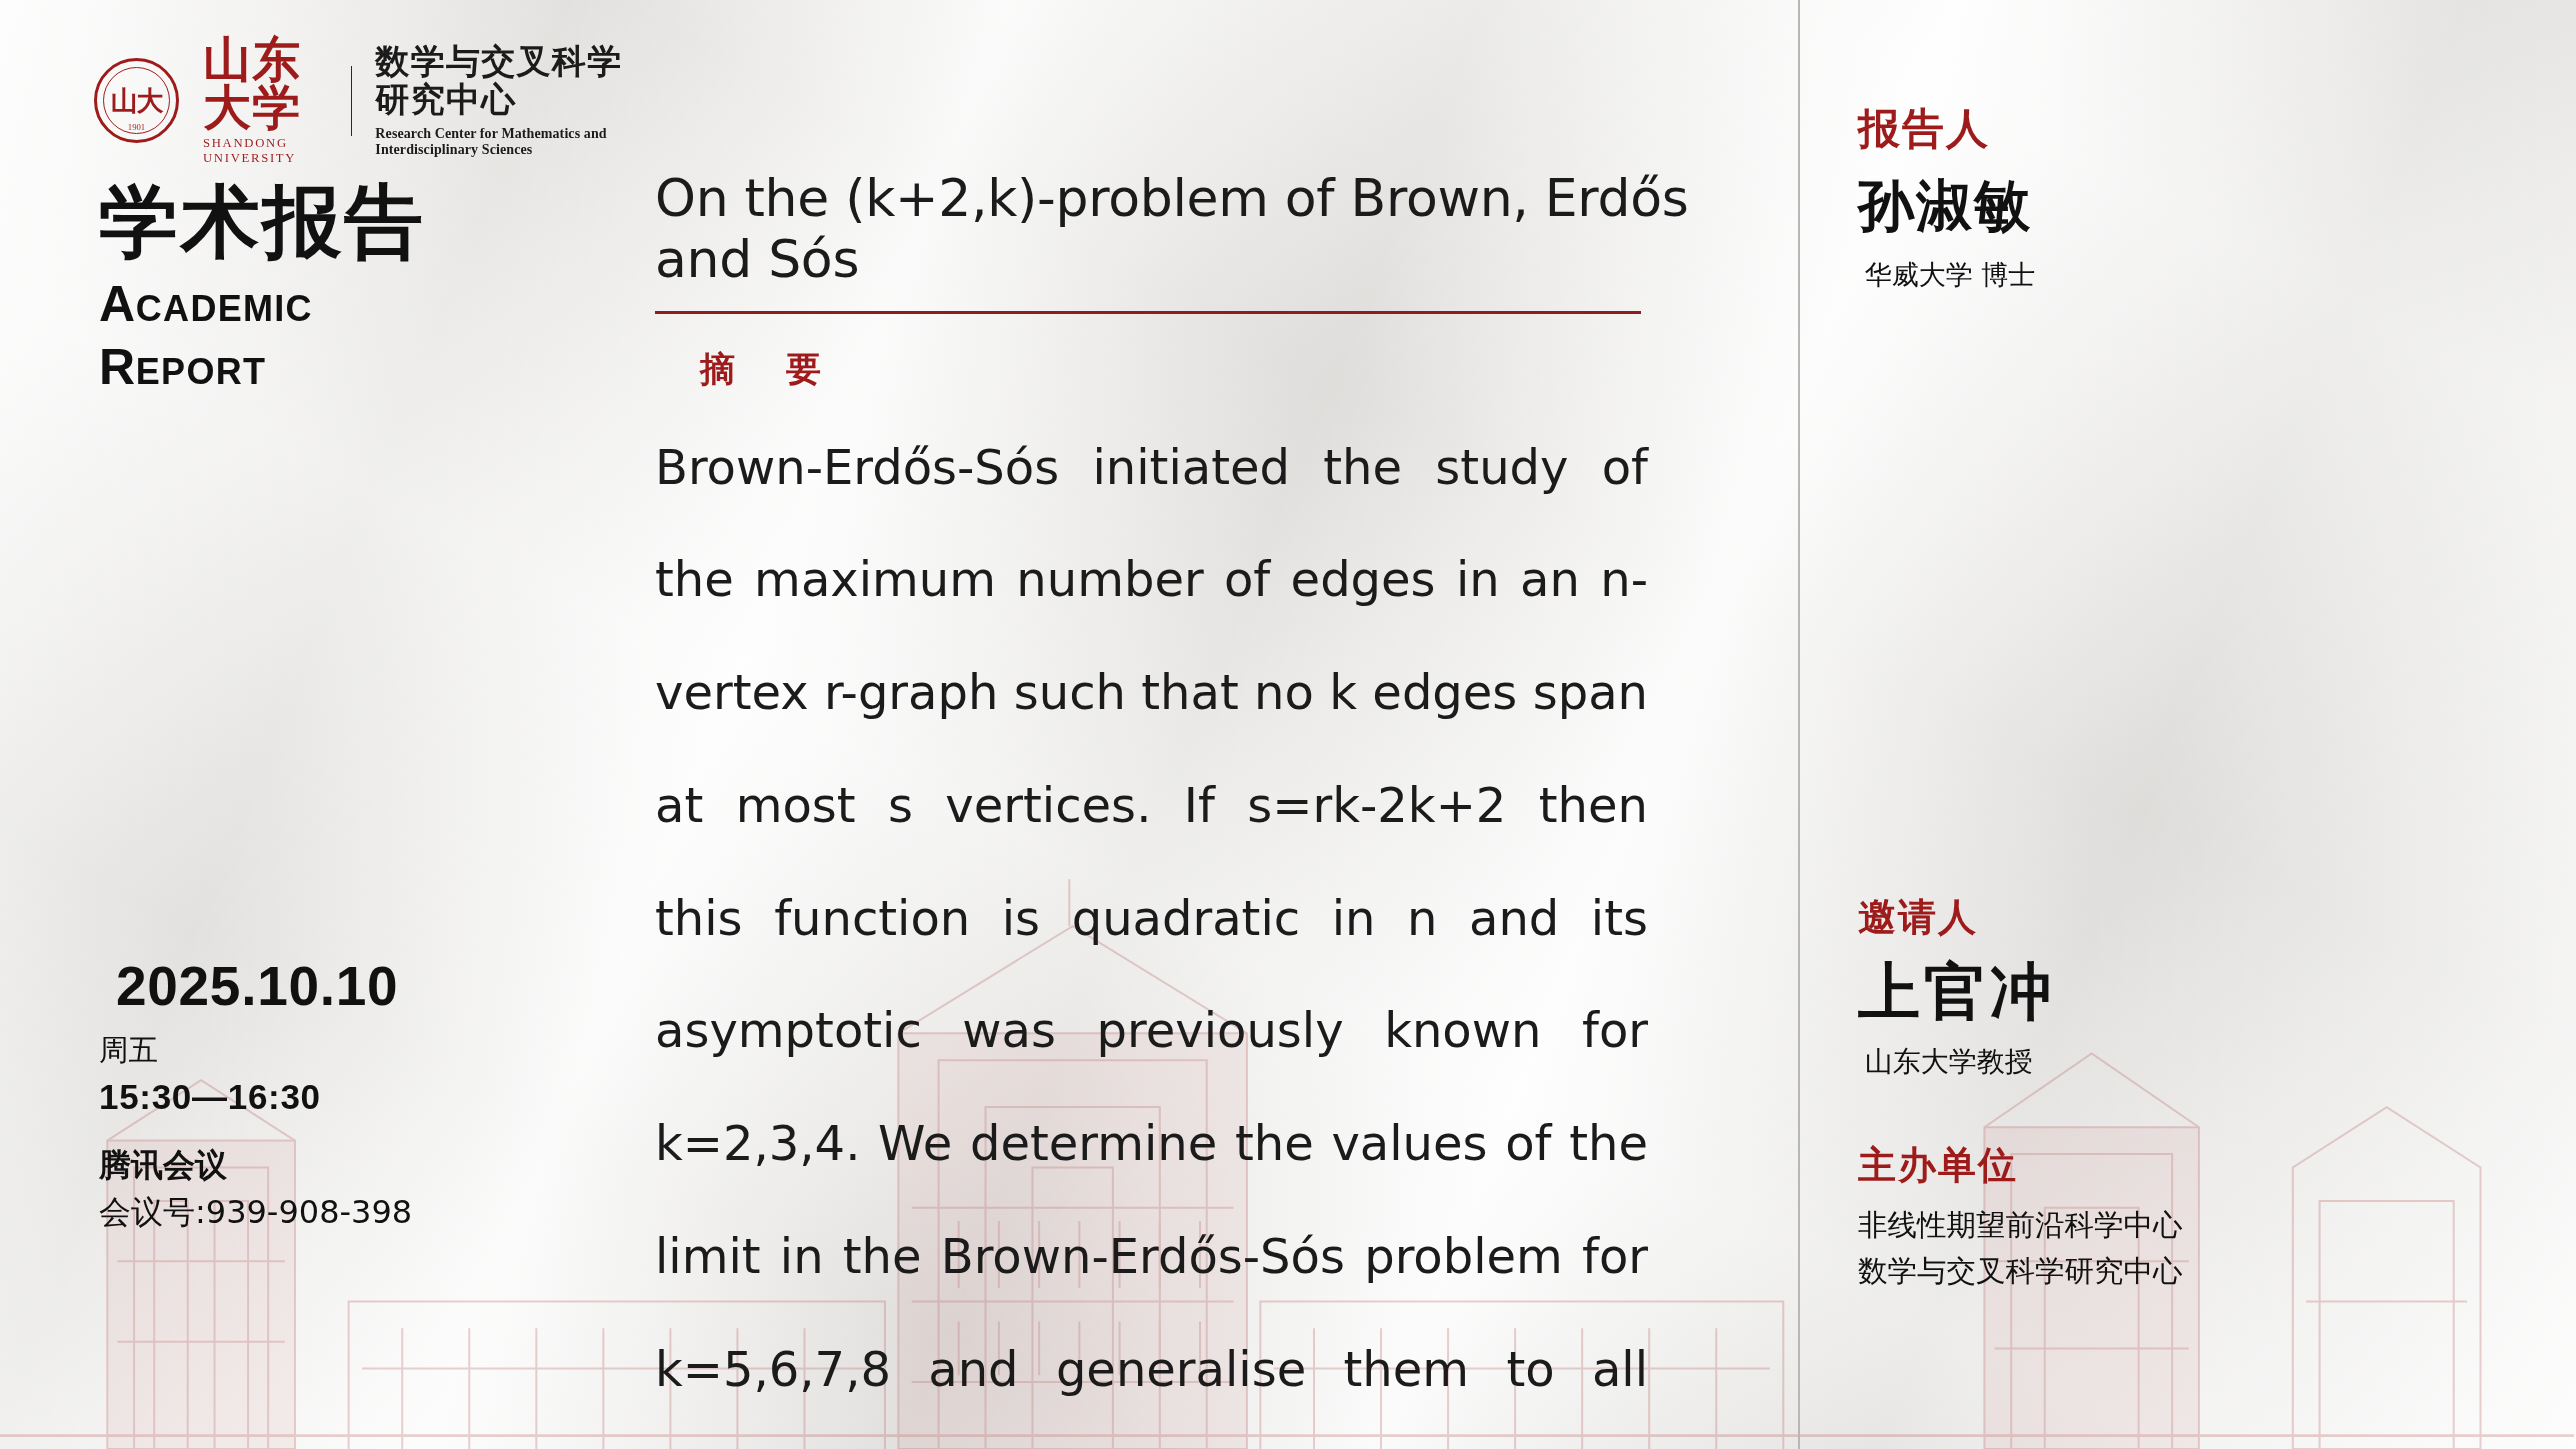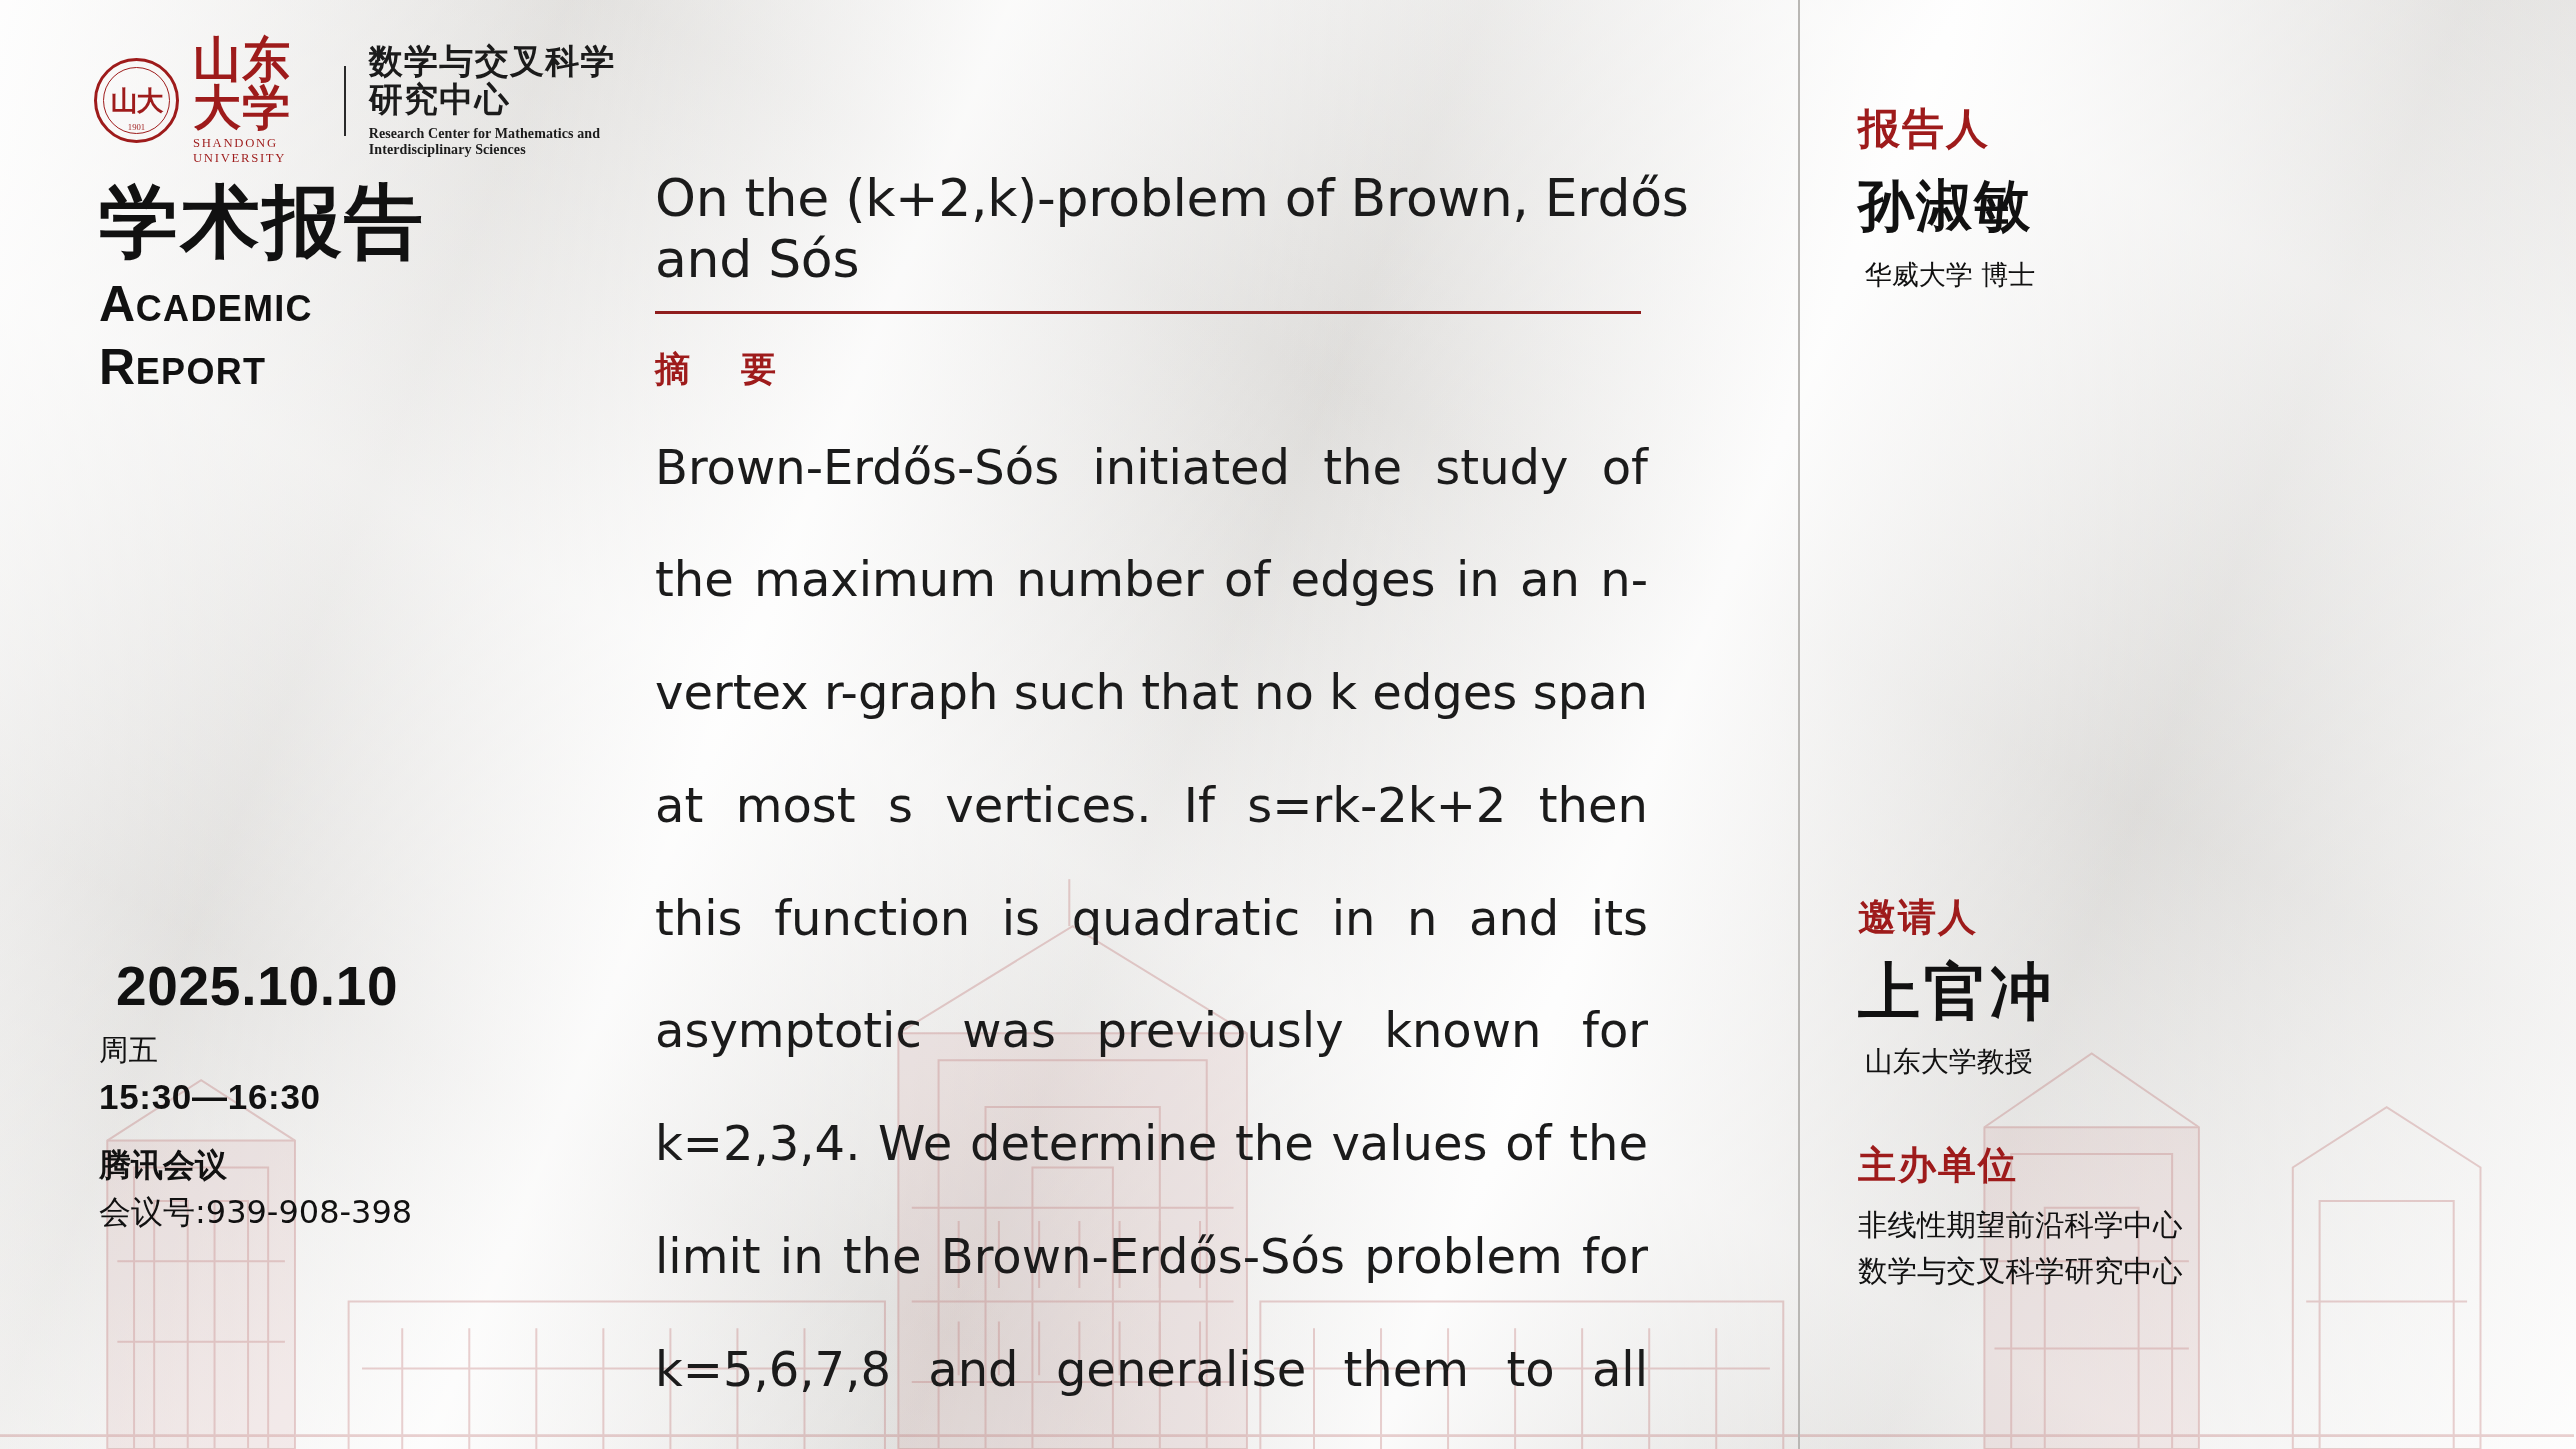--- a/index.html
+++ b/index.html
@@ -92,21 +92,21 @@
     position: absolute;
     left: 0;
     right: 0;
     bottom: 8.7px;
     text-align: center;
     color: #9e1b1b;
     font-size: 8.7px;
     font-family: "Liberation Serif", serif;
   }
   .logo-cn {
-    margin-left: 14px;
+    margin-left: 24px;
   }
   .logo-cn .cn-name {
     color: #9e1b1b;
     font-size: 48px;
     font-weight: bold;
     font-family: "DejaVu Serif", serif;
     line-height: 1;
     letter-spacing: 1.3px;
   }
   .logo-cn .en-name {
@@ -240,20 +240,21 @@
     background: #8f1d1d;
     margin-top: 20px;
   }
   .abstract-label {
     margin-top: 32px;
     color: #9e1b1b;
     font-size: 35px;
     font-weight: bold;
     font-family: "DejaVu Sans", sans-serif;
     letter-spacing: 8px;
+    margin-left: 45px;
   }
   .abstract-body {
     margin-top: 17.4px;
     width: 993px;
     font-size: 48px;
     color: #1b1b1b;
     font-family: "DejaVu Sans", sans-serif;
     line-height: 2.35;
     text-align: justify;
     text-justify: inter-word;

